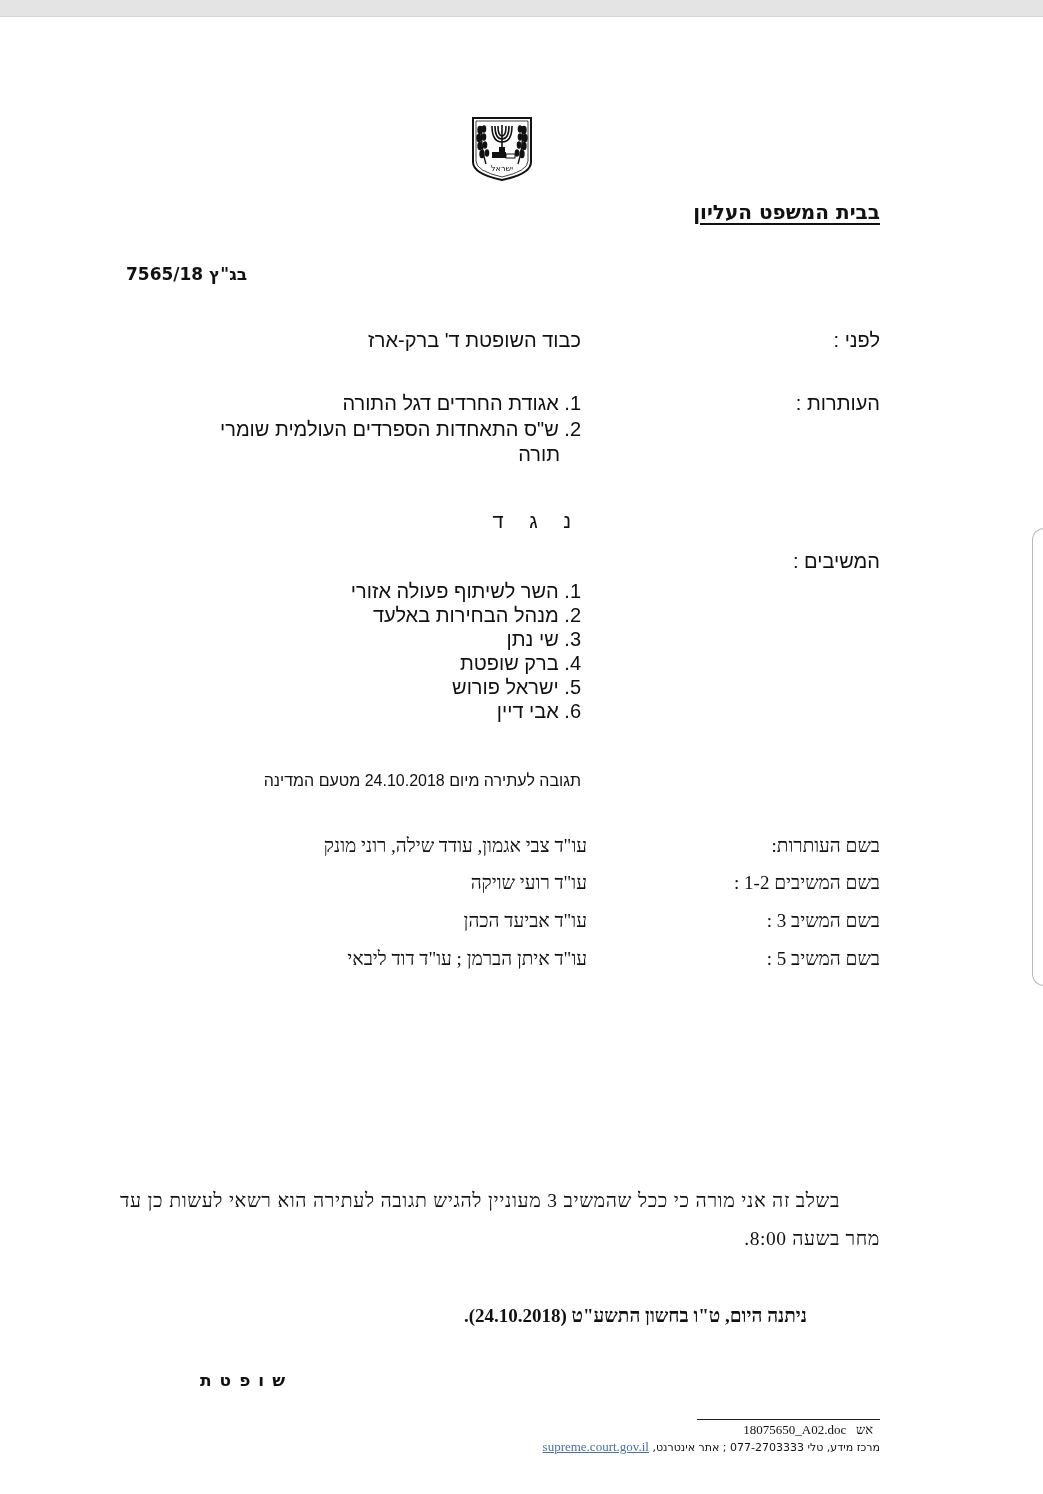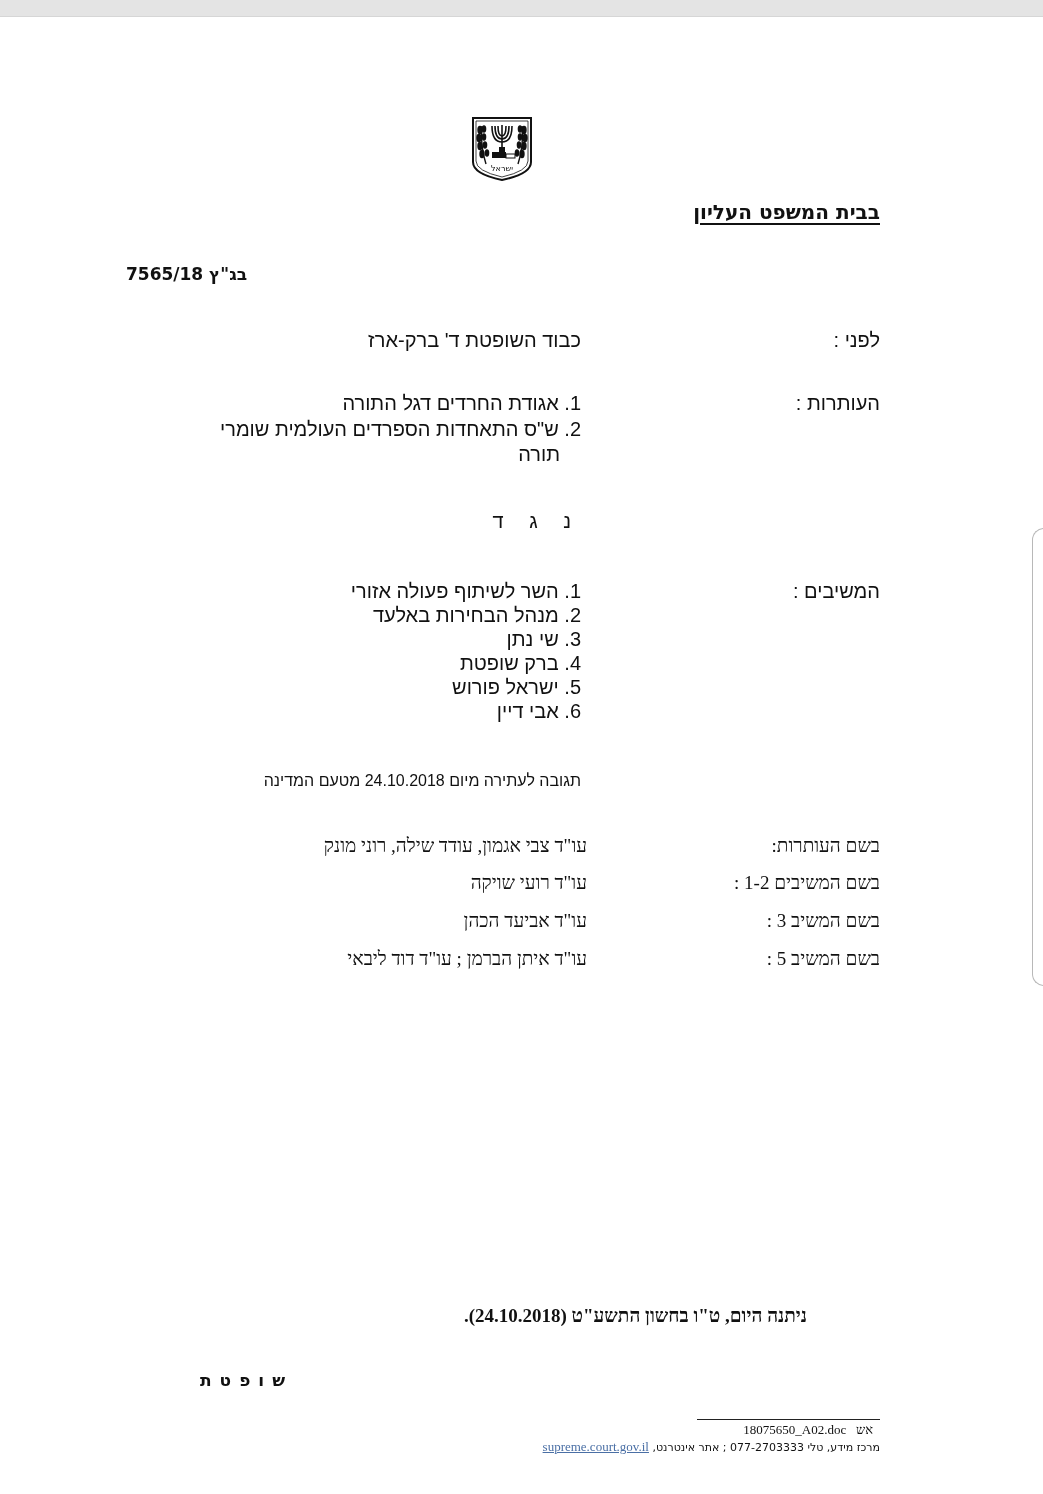--- a/index.html
+++ b/index.html
@@ -105,21 +105,21 @@
   <div class="list-item" style="top:352px;">
     <span class="num">2.</span>
     <span>ש"ס התאחדות הספרדים העולמית שומרי</span>
   </div>
   <div class="list-item" style="top:377px; right:483px;">
     <span>תורה</span>
   </div>
 
   <div class="neged" style="top:444px;">נ ג ד</div>
 
-  <div class="lbl" style="top:514px;">המשיבים :</div>
+  <div class="lbl" style="top:484px;">המשיבים :</div>
   <div class="list-item" style="top:514px;">
     <span class="num">1.</span>
     <span>השר לשיתוף פעולה אזורי</span>
   </div>
   <div class="list-item" style="top:538px;">
     <span class="num">2.</span>
     <span>מנהל הבחירות באלעד</span>
   </div>
   <div class="list-item" style="top:562px;">
     <span class="num">3.</span>
@@ -143,20 +143,23 @@
   <div class="counsel-lbl" style="top:769px;">בשם העותרות:</div>
   <div class="counsel-val" style="top:769px;">עו"ד צבי אגמון, עודד שילה, רוני מונק</div>
   <div class="counsel-lbl" style="top:806px;">בשם המשיבים 1-2 :</div>
   <div class="counsel-val" style="top:806px;">עו"ד רועי שויקה</div>
   <div class="counsel-lbl" style="top:844px;">בשם המשיב 3 :</div>
   <div class="counsel-val" style="top:844px;">עו"ד אביעד הכהן</div>
   <div class="counsel-lbl" style="top:882px;">בשם המשיב 5 :</div>
   <div class="counsel-val" style="top:882px;">עו"ד איתן הברמן ; עו"ד דוד ליבאי</div>
 
 
+  <div class="para" style="top:1116px;">
+    <span class="indent"></span><span>בשלב זה אני מורה כי ככל שהמשיב 3 מעוניין להגיש תגובה לעתירה הוא רשאי לעשות כן עד מחר בשעה 8:00.</span>
+  </div>
 
   <div class="given" style="top:1239px;">ניתנה היום, ט"ו בחשון התשע"ט (24.10.2018).</div>
 
   <div class="signature" style="top:1304px;">שופטת</div>
 
   <div class="footer-rule" style="top:1353px;"></div>
   <div class="footer-doc" style="top:1356px;">
     <span>18075650_A02.doc</span>&nbsp;&nbsp;&nbsp;<span>אש</span>
   </div>
   <div class="footer-info" style="top:1373px;">

